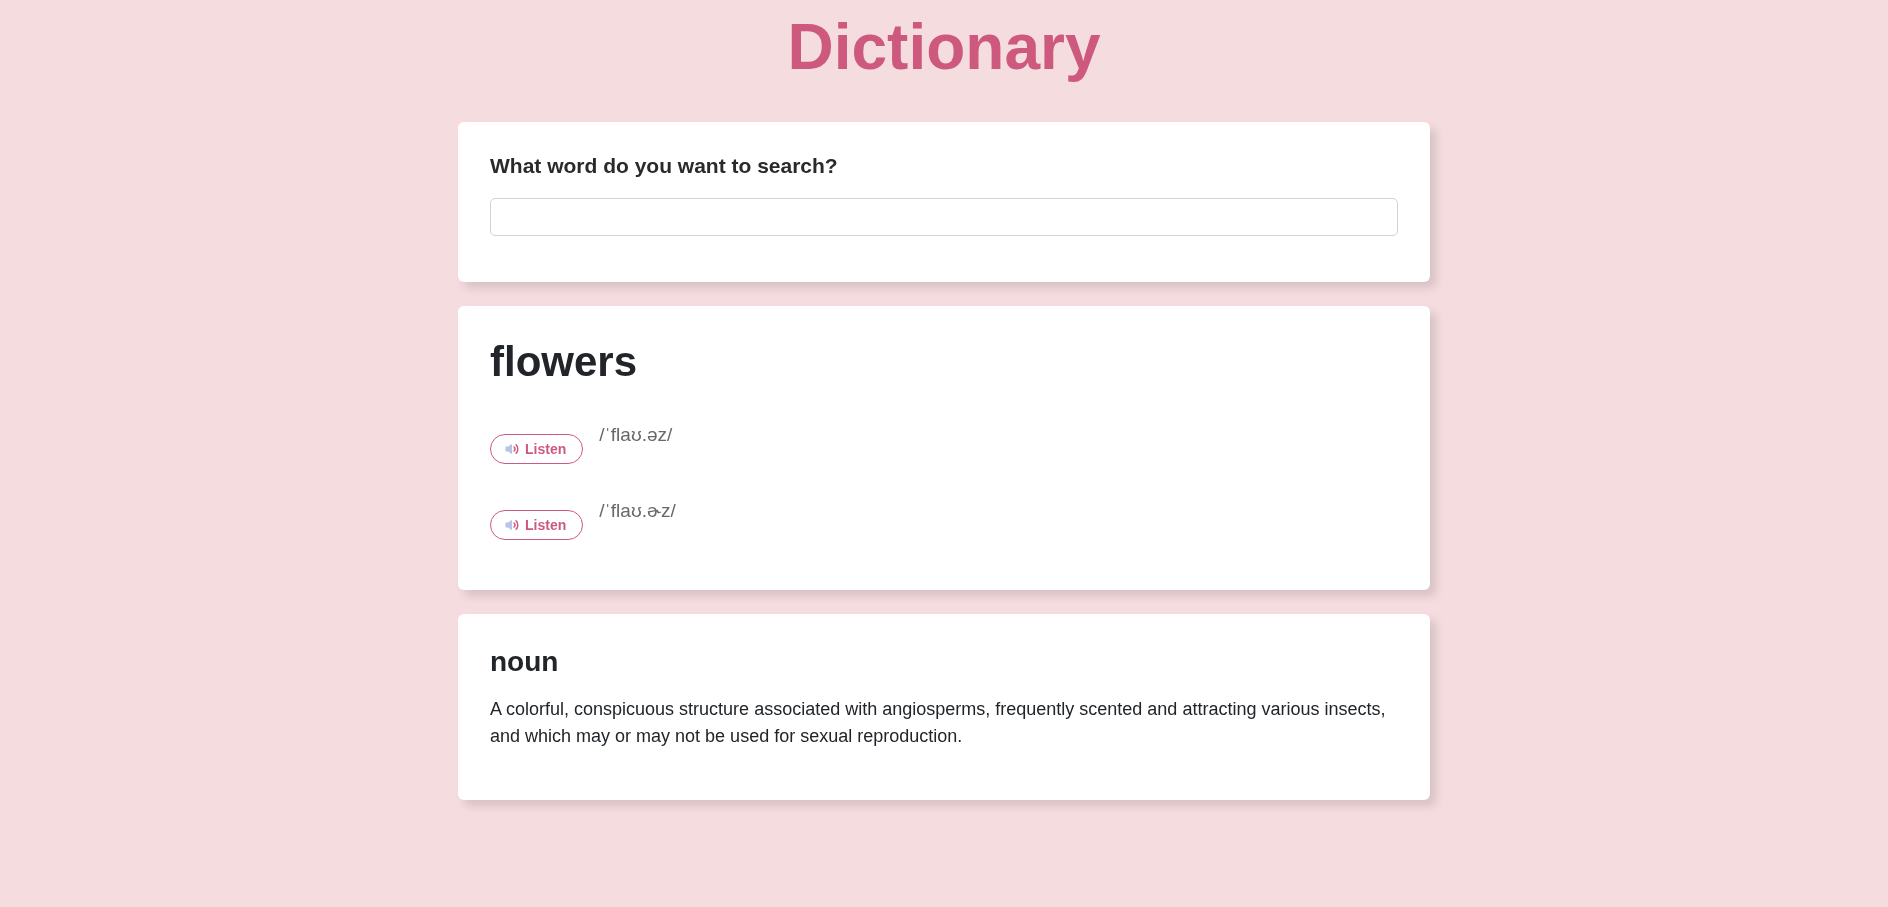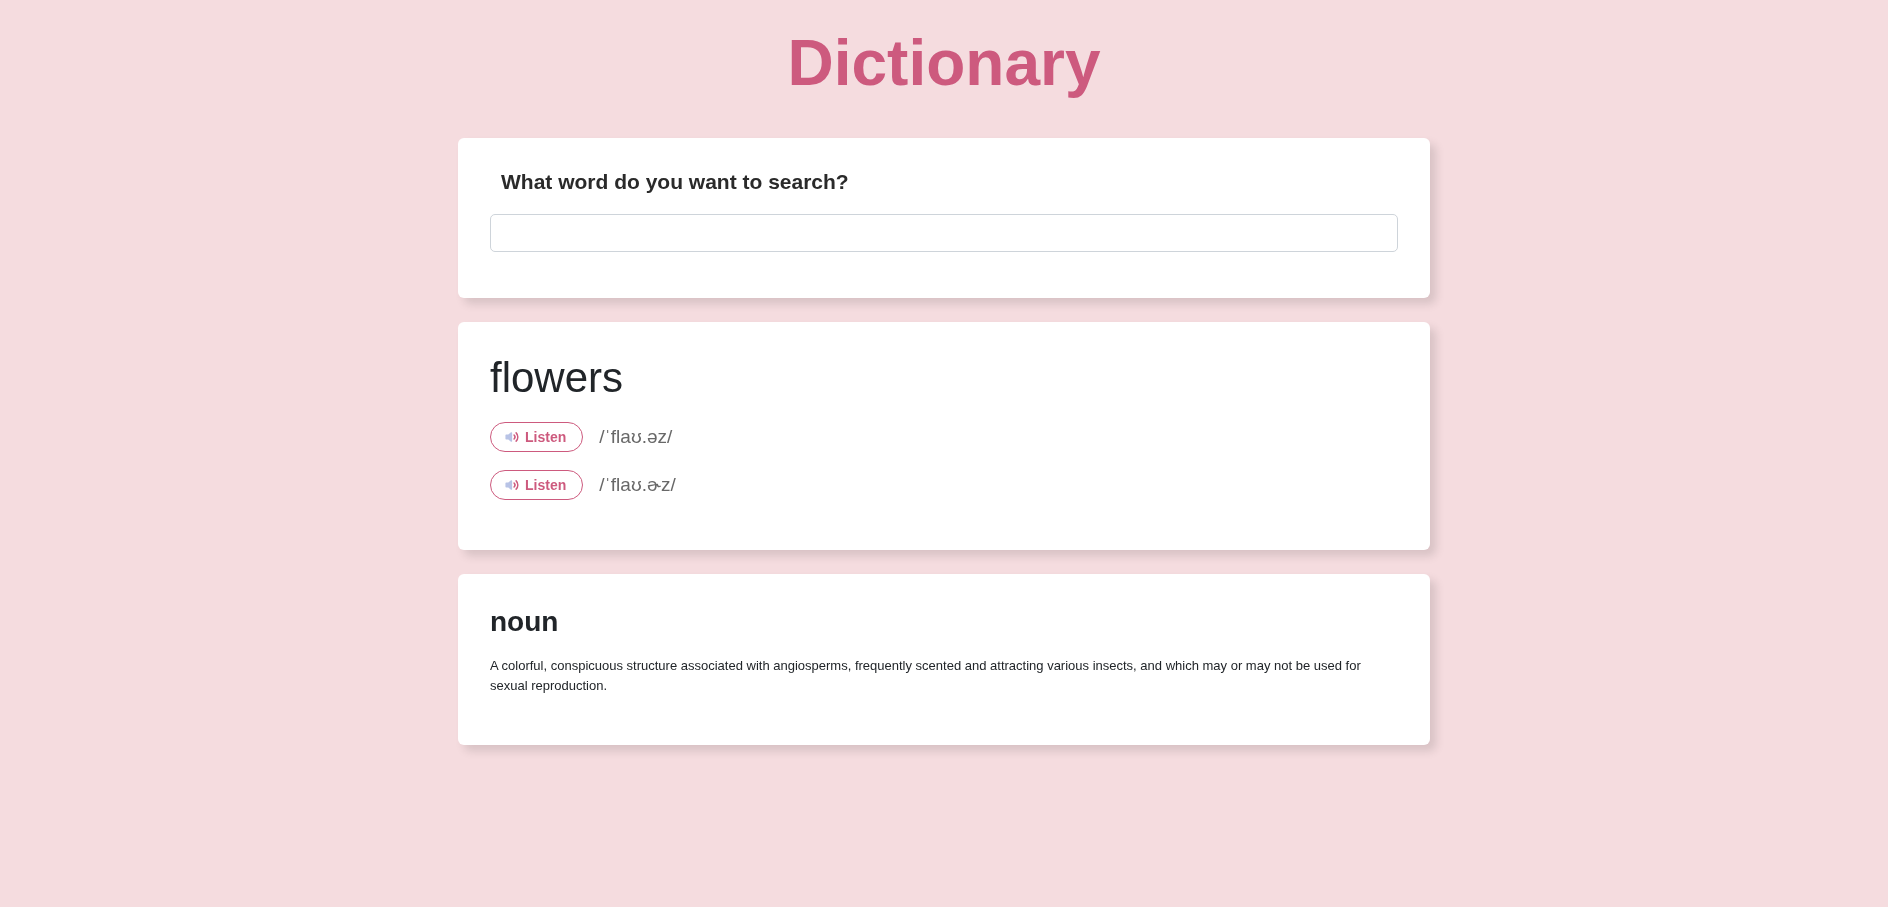--- a/index.html
+++ b/index.html
@@ -18,41 +18,40 @@
   max-width: 972px;
   margin: 0 auto;
   padding: 0 0;
 }
 
 .title {
   text-align: center;
   color: #cd5a7e;
   font-size: 64px;
   font-weight: 700;
-  padding-top: 26px;
+  padding-top: 10px;
   padding-bottom: 38px;
   font-family: 'Comic Sans MS', cursive, sans-serif;
   letter-spacing: 0px;
   position: relative;
 }
 
 .card {
   background: #ffffff;
   border-radius: 6px;
   padding: 32px;
   margin-bottom: 24px;
   box-shadow: 6px 6px 10px rgba(0,0,0,0.12);
 }
 
 .search-label {
   font-size: 21px;
   font-weight: 700;
   color: #2a2a2a;
   margin-bottom: 20px;
-  margin-left: 11px;
 }
 
 .search-input {
   width: 100%;
   height: 38px;
   border: 1px solid #ced4da;
   border-radius: 5px;
   padding: 6px 12px;
   font-size: 16px;
   outline: none;
@@ -63,21 +62,21 @@
   font-size: 14px;
   color: #2a2a2a;
 }
 
 .suggested .bold {
   font-weight: 700;
 }
 
 .word-title {
   font-size: 42px;
-  font-weight: 400;
+  font-weight: 700;
   color: #212529;
   margin-bottom: 20px;
 }
 
 .phonetic-row {
   display: flex;
   align-items: center;
   gap: 16px;
   margin-bottom: 18px;
 }
@@ -87,20 +86,21 @@
   background: #ffffff;
   color: #cd5a7e;
   border-radius: 20px;
   padding: 6px 16px 6px 14px;
   font-size: 14px;
   font-weight: 600;
   cursor: pointer;
   display: inline-flex;
   align-items: center;
   gap: 6px;
+  margin-top: 28px;
 }
 
 .speaker-icon {
   display: inline-block;
   width: 14px;
   height: 14px;
 }
 
 .phonetic-text {
   font-size: 19px;
@@ -109,21 +109,21 @@
 }
 
 .pos {
   font-size: 28px;
   font-weight: 700;
   color: #212529;
   margin-bottom: 18px;
 }
 
 .definition {
-  font-size: 13px;
+  font-size: 18px;
   color: #212529;
   line-height: 1.5;
   margin-bottom: 18px;
 }
 </style>
 </head>
 <body>
 
 <div class="container">
   <h1 class="title">Dictionary</h1>

